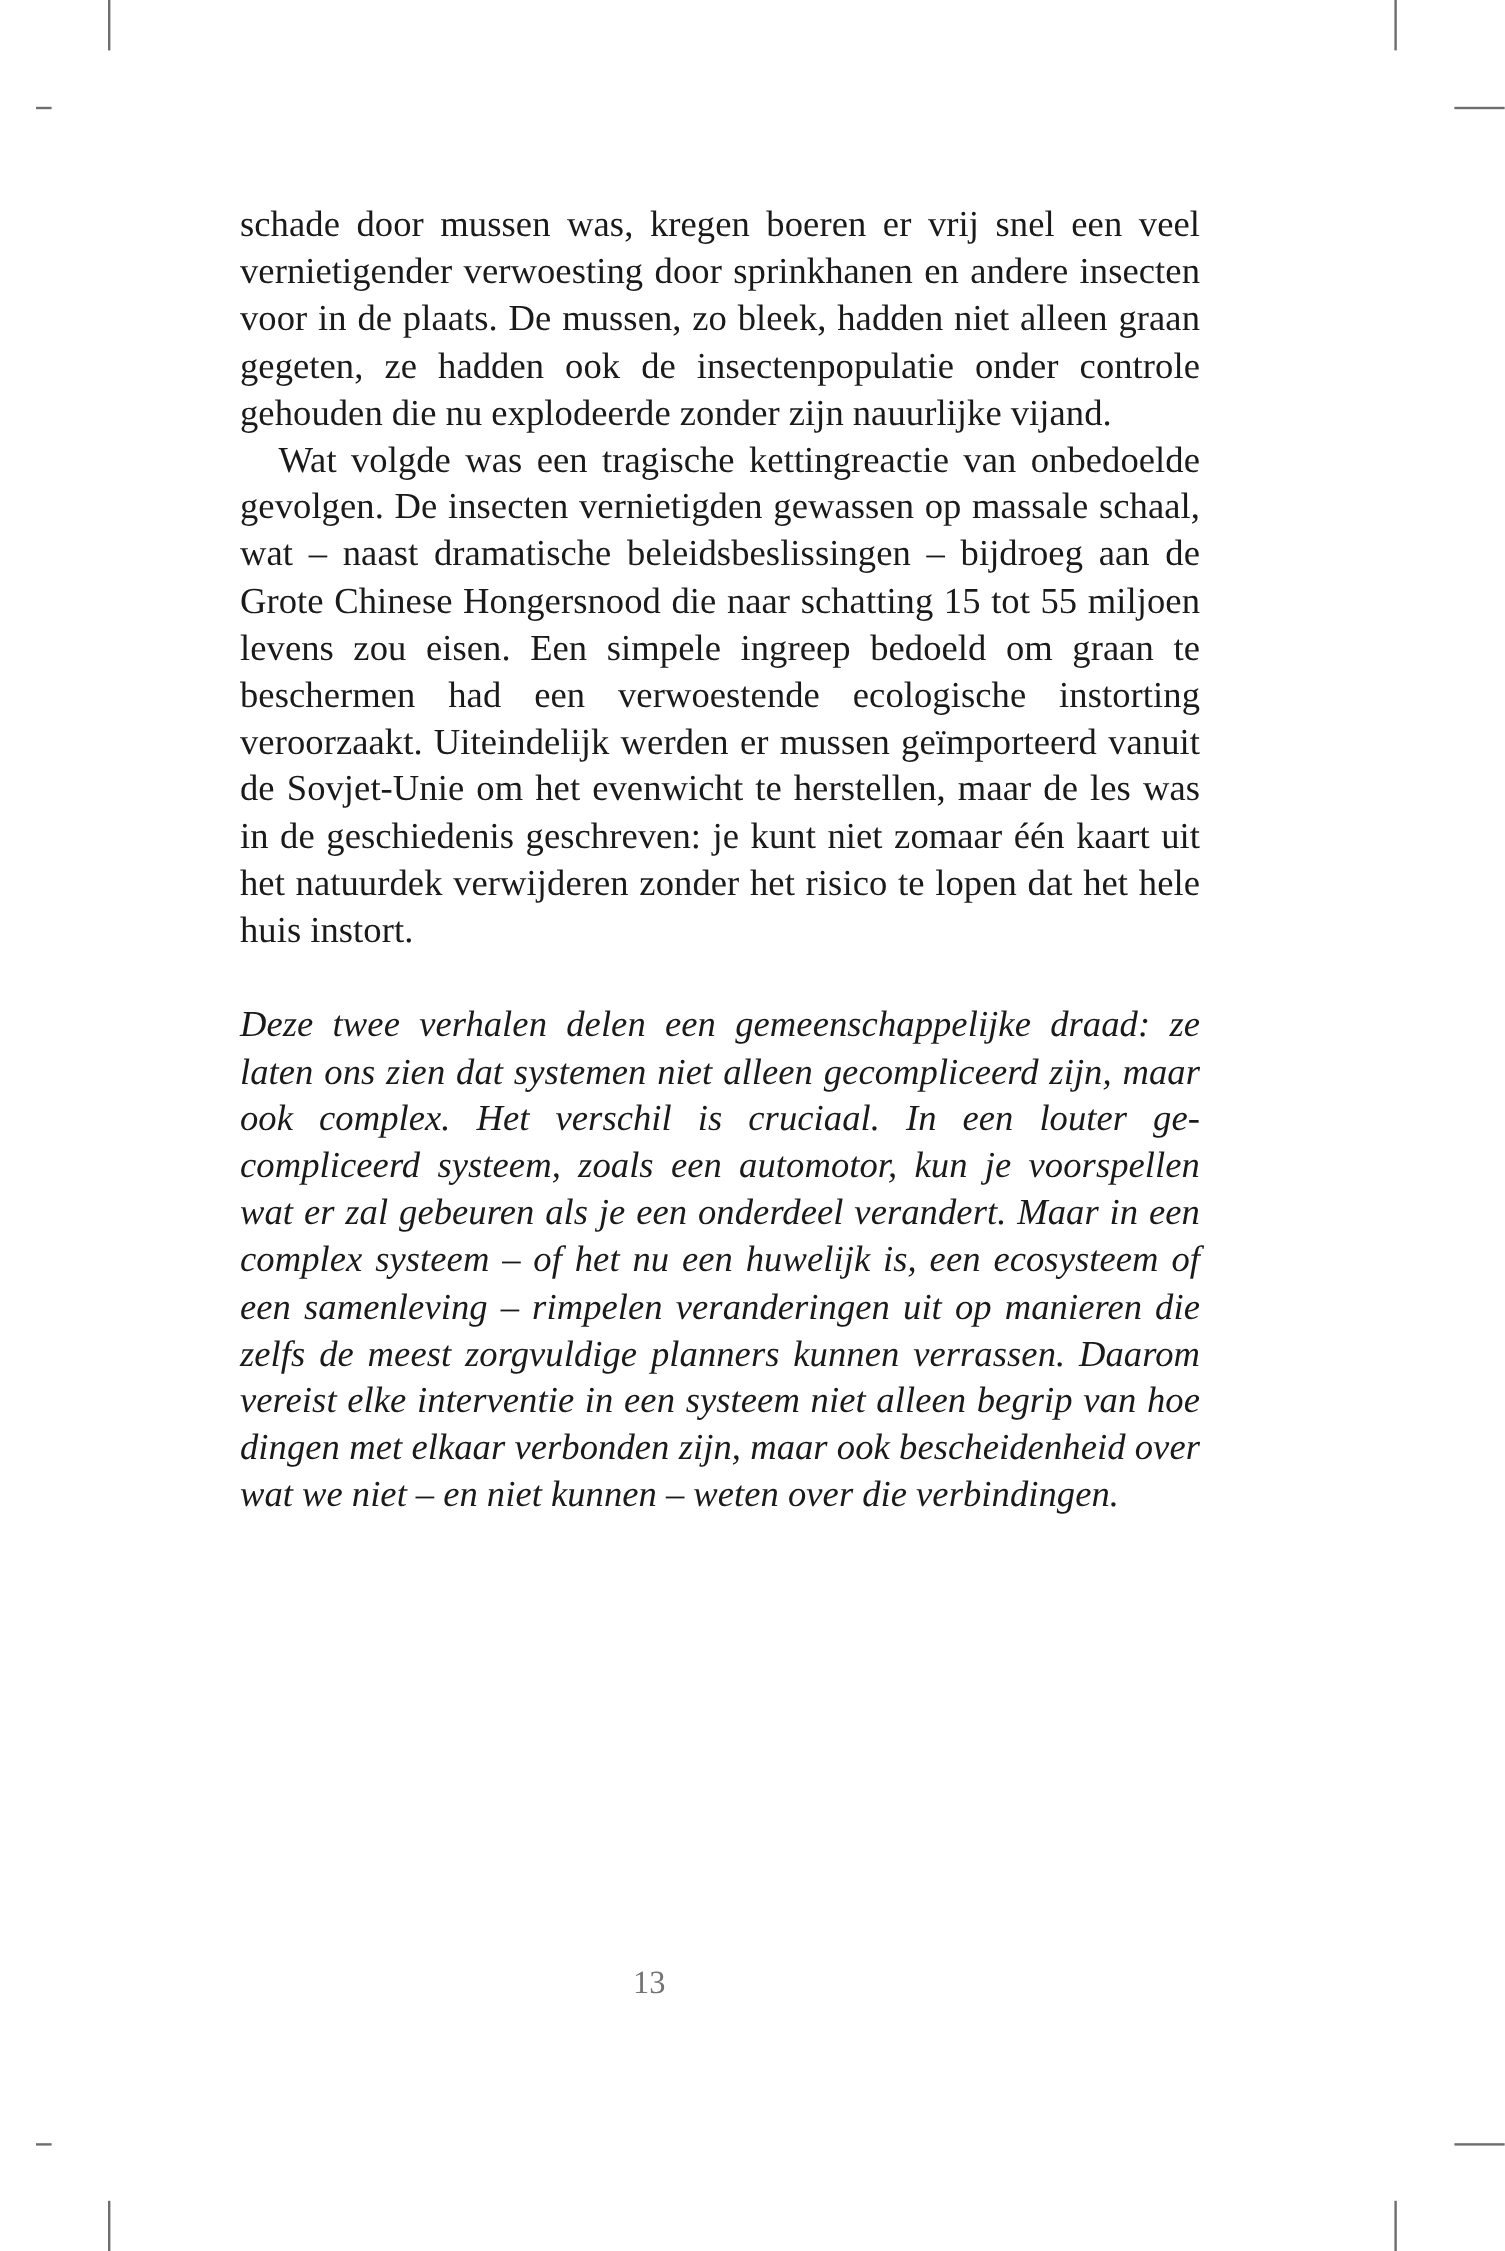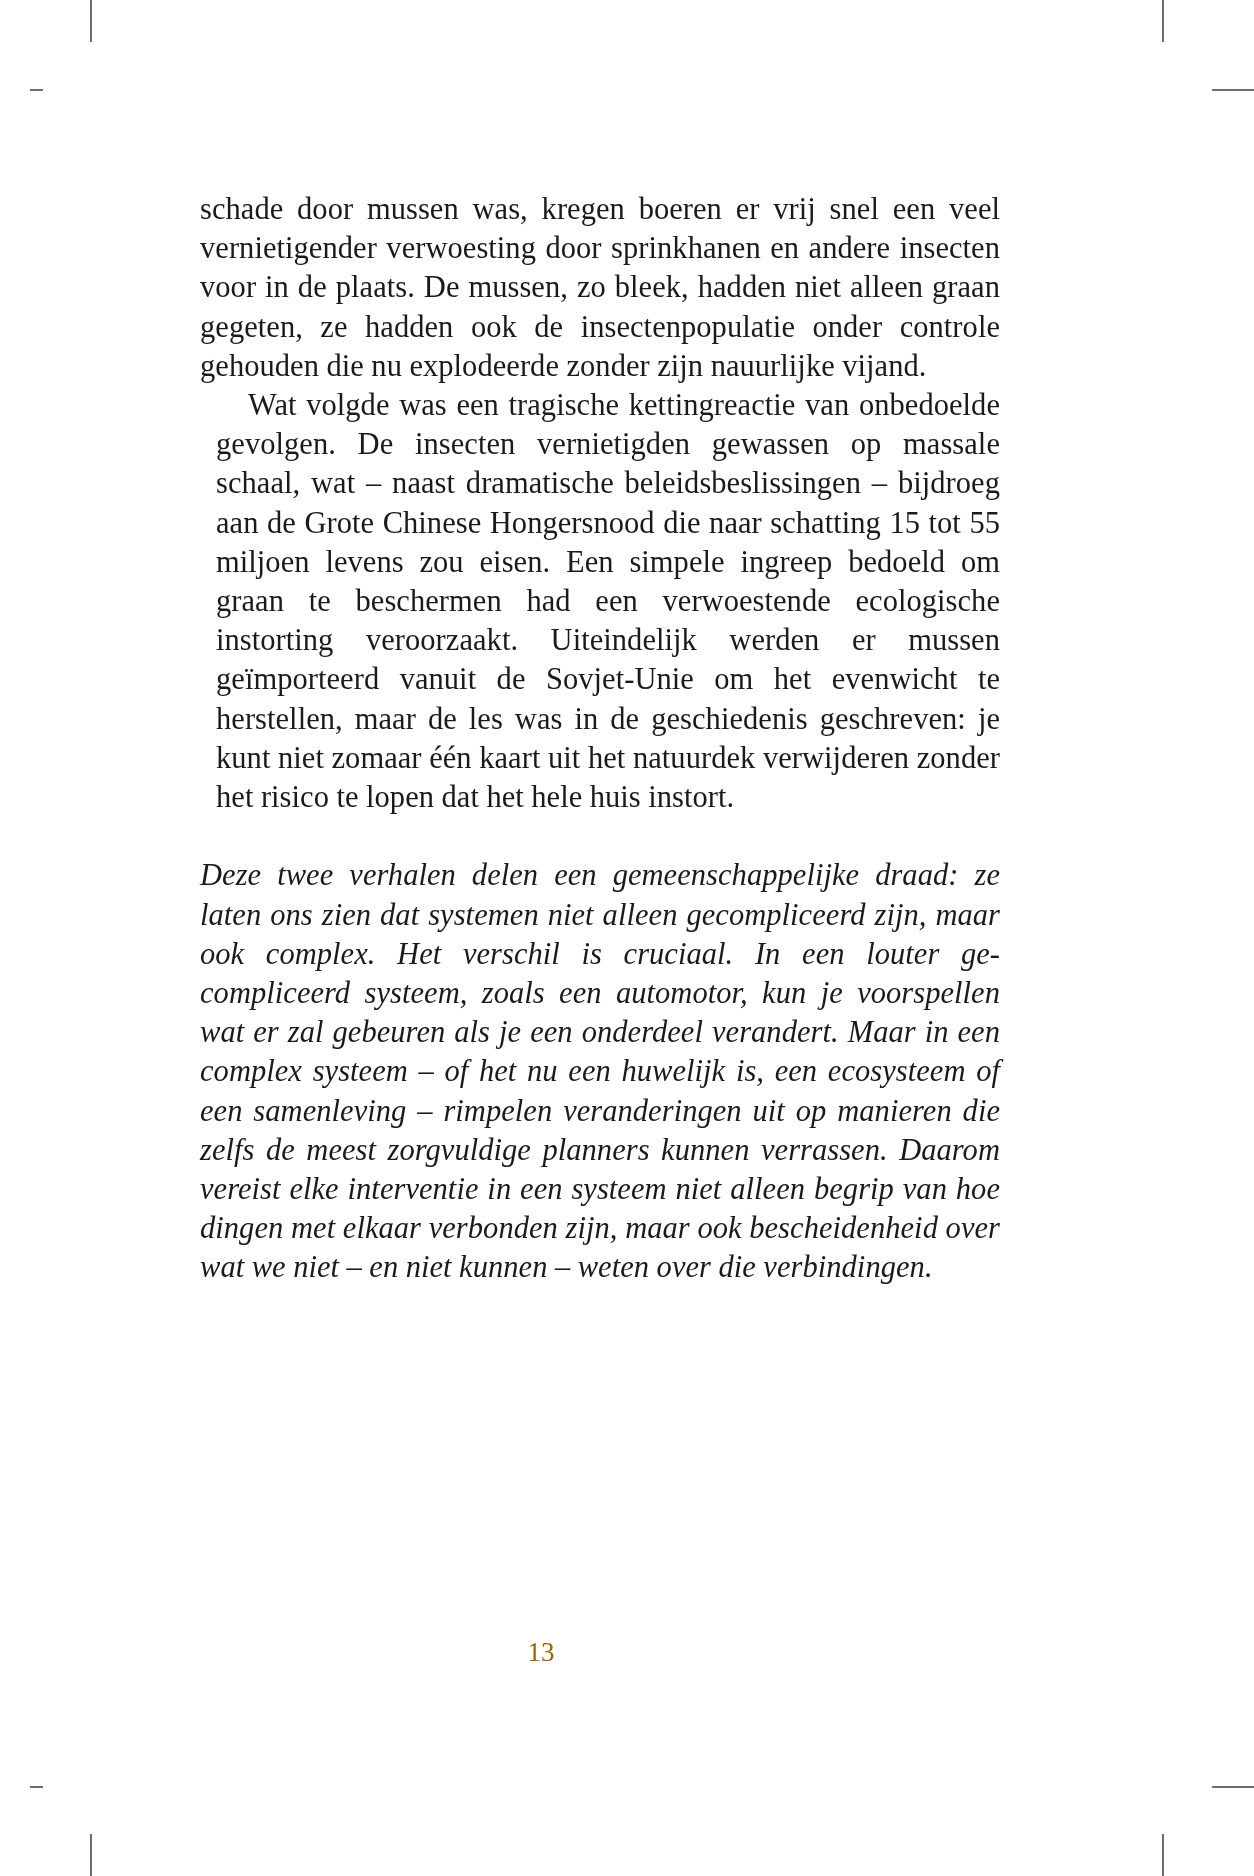--- a/index.html
+++ b/index.html
@@ -31,61 +31,61 @@
   .crop-tr-h { left: 1212px; top: 89px;   width: 42px; }
   .crop-bl-v { left: 90px;   top: 1834px; height: 42px; }
   .crop-bl-h { left: 30px;   top: 1786px; width: 13px; }
   .crop-br-v { left: 1162px; top: 1834px; height: 42px; }
   .crop-br-h { left: 1212px; top: 1786px; width: 42px; }
 
   
   .page-body {
     position: absolute;
     left: 200px;
-    top: 190px;
+    top: 168px;
     width: 800px;
   }
 
   .para {
     margin: 0;
     font-size: 30.5px;
     line-height: 39.2px;
     text-align: justify;
     text-justify: inter-word;
     letter-spacing: 0.05px;
     word-spacing: -0.2px;
     hyphens: manual;
   }
 
   
   .para.cont { text-indent: 0; }
 
   
-  .para.indent { text-indent: 32px; margin-left: 16px; }
+  .para.indent { text-indent: 32px; }
 
   
   .para.spaced {
     margin-top: 39.2px;
     text-indent: 0;
     font-style: italic;
   }
 
   
   .para:last-child { }
 
   
   .folio {
     position: absolute;
     left: 0;
     top: 1636px;
     width: 1082px;
     text-align: center;
     font-size: 27px;
     line-height: 32px;
-    color: #a16207;
+    color: #737373;
   }
 </style>
 </head>
 <body>
 
 <div class="crop v crop-tl-v"></div>
 <div class="crop h crop-tl-h"></div>
 <div class="crop v crop-tr-v"></div>
 <div class="crop h crop-tr-h"></div>
 <div class="crop v crop-bl-v"></div>

